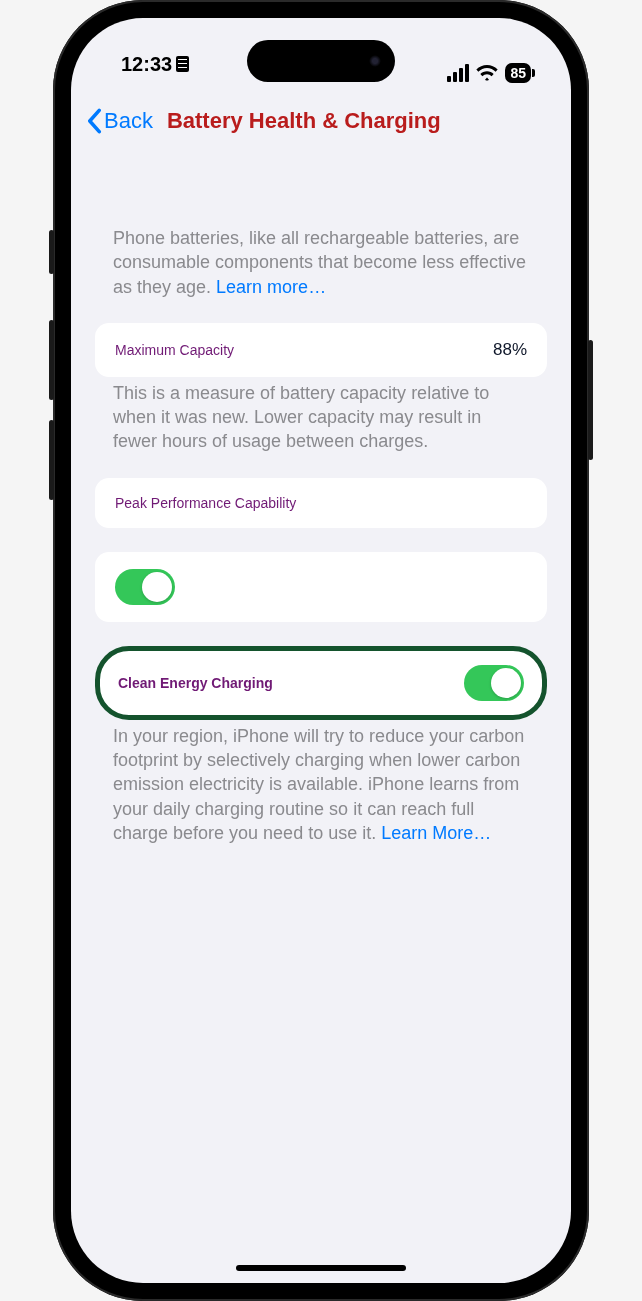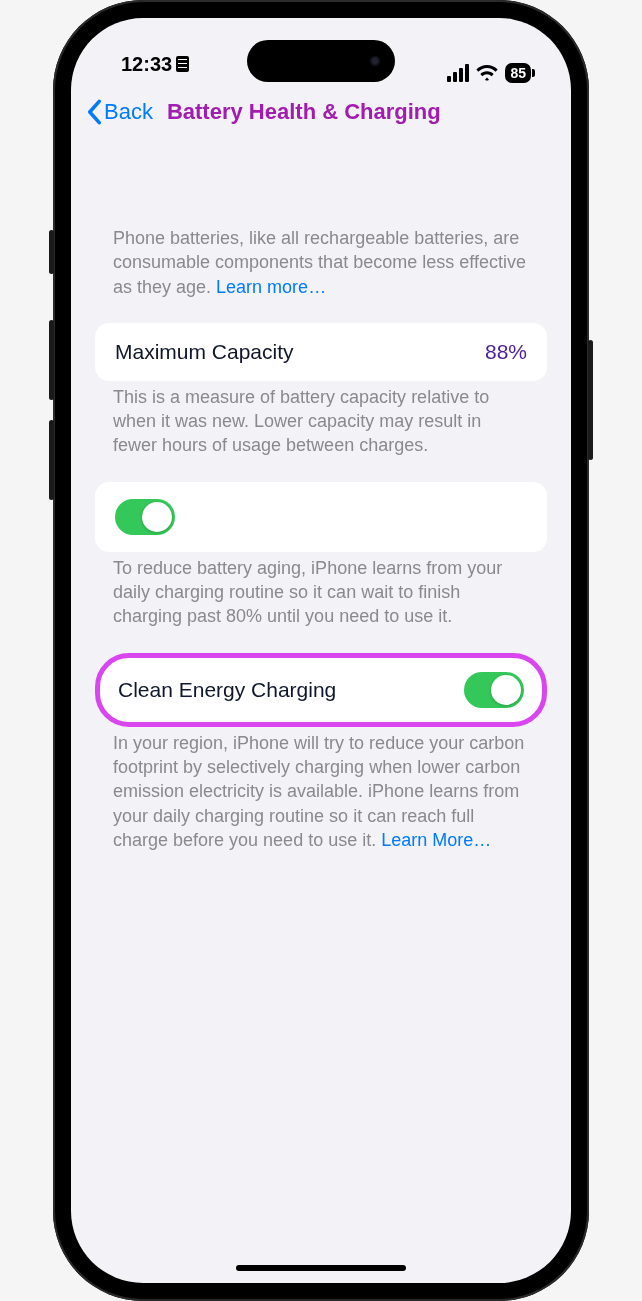--- a/index.html
+++ b/index.html
@@ -82,39 +82,39 @@
     background:#000;color:#fff;font-size:14px;font-weight:700;
     border-radius:7px;padding:2px 5px;position:relative;
     display:inline-flex;align-items:center;
   }
   .battery-badge::after{
     content:"";position:absolute;right:-4px;top:50%;transform:translateY(-50%);
     width:3px;height:8px;background:#000;border-radius:0 2px 2px 0;
   }
   .nav-bar {
     position: absolute;
-    top: 64px; left: 0; right: 0;
+    top: 73px; left: 0; right: 0;
     height: 60px;
     display: flex;
     align-items: center;
     padding: 0 16px;
   }
   .back-btn {
     display: flex; align-items: center;
     color: #007aff;
     font-size: 22px;
     gap: 0;
   }
   .chevron-back{
     width:15px;height:26px;margin-right:2px;
   }
   .nav-title {
     font-size: 22px;
     font-weight: 700;
-    color: #a21caf;
+    color: #b91c1c;
     margin-left: 14px;
   }
   .content {
     position: absolute;
     top: 150px; left: 0; right: 0; bottom: 0;
     padding: 58px 24px 16px 24px;
     overflow: hidden;
   }
   .intro-text, .desc-text {
     font-size: 18px;
@@ -126,31 +126,32 @@
   .cell {
     background: #fff;
     border-radius: 14px;
     padding: 17px 20px;
     display: flex;
     justify-content: space-between;
     align-items: center;
     margin-top: 24px;
   }
   .cell.highlighted {
-    border: 5px solid #d946ef;
+    border: 5px solid #14532d;
     border-radius: 34px;
     padding: 14px 18px;
+    font-weight: bold;
   }
   .cell-label {
-    font-size: 21px;
+    font-size: 14px;
+    color: #701a75;
+  }
+  .cell-value {
+    font-size: 17px;
     color: #0f172a;
-  }
-  .cell-value {
-    font-size: 21px;
-    color: #4c1d95;
   }
   .desc-text { margin-top: 4px; }
   .toggle {
     width: 60px; height: 36px;
     background: #34c759;
     border-radius: 18px;
     position: relative;
     flex-shrink: 0;
   }
   .toggle .knob {
@@ -219,27 +220,29 @@
       <div class="intro-text">
         <span>Phone batteries, like all rechargeable batteries, are consumable components that become less effective as they age. </span><span class="learn-link">Learn more…</span>
       </div>
 
       <div class="cell">
         <span class="cell-label">Maximum Capacity</span>
         <span class="cell-value">88%</span>
       </div>
       <div class="desc-text">This is a measure of battery capacity relative to when it was new. Lower capacity may result in fewer hours of usage between charges.</div>
 
+      <div class="cell">
+        <span class="cell-label">Peak Performance Capability</span>
+      </div>
 
       <div class="cell">
         <div class="toggle">
           <div class="knob"></div>
         </div>
       </div>
-      <div class="desc-text">To reduce battery aging, iPhone learns from your daily charging routine so it can wait to finish charging past 80% until you need to use it.</div>
 
       <div class="cell highlighted">
         <span class="cell-label">Clean Energy Charging</span>
         <div class="toggle">
           <div class="knob"></div>
         </div>
       </div>
       <div class="desc-text">
         <span>In your region, iPhone will try to reduce your carbon footprint by selectively charging when lower carbon emission electricity is available. iPhone learns from your daily charging routine so it can reach full charge before you need to use it. </span><span class="learn-link">Learn More…</span>
       </div>

